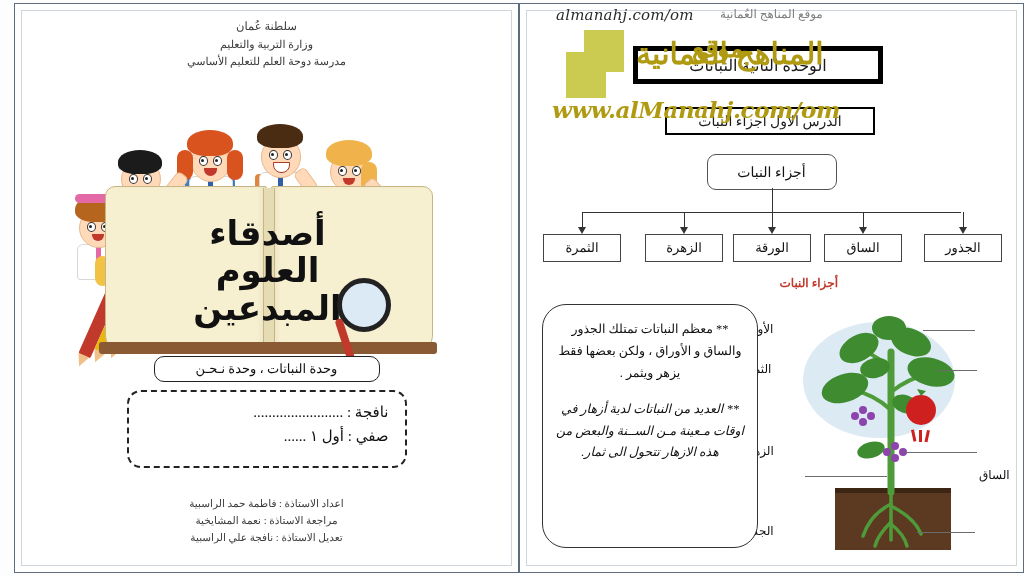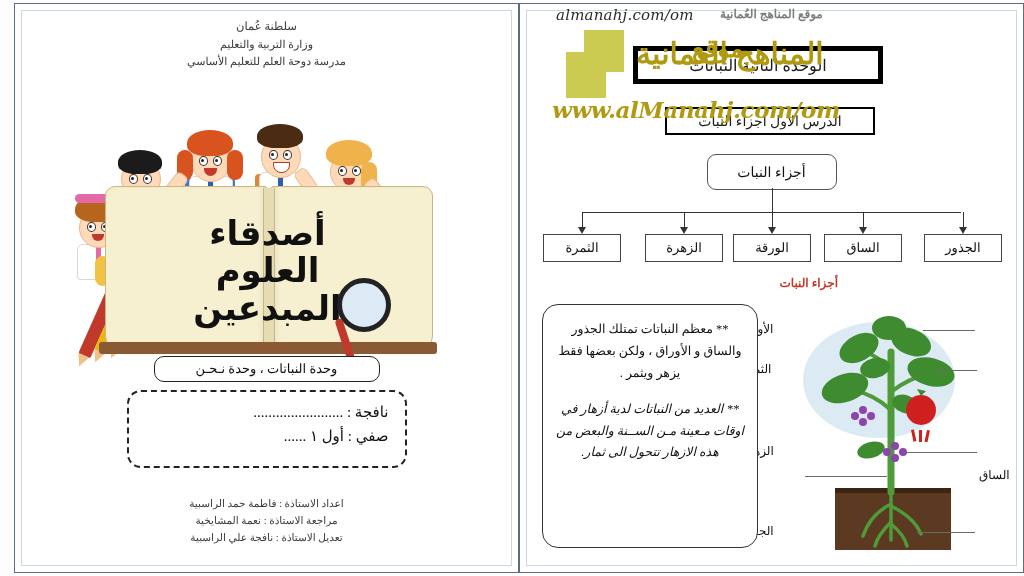--- a/index.html
+++ b/index.html
@@ -55,34 +55,34 @@
   }
   .plant-fig{position:absolute;top:288px;right:12px;width:240px;height:262px;}
   .plant-label{
     position:absolute;font-size:12px;color:#111;white-space:nowrap;
   }
   .leader{position:absolute;height:1px;background:#6b6b6b;}
 
   
   .info-box{
     position:absolute;top:300px;left:22px;width:216px;height:244px;
-    border:1px solid #333;border-radius:16px;background:#fff;box-sizing:border-box;
+    border:1px solid #333;border-radius:24px;background:#fff;box-sizing:border-box;
     padding:14px 8px;font-size:12.5px;line-height:1.75;color:#111;text-align:center;
   }
   .info-box p{margin:0 0 14px 0;}
   .info-box p:last-child{margin-bottom:8px;font-style:italic;}
 
   
   .wm{position:absolute;pointer-events:none;margin-left:32px;}
   .wm-top-url{
     top:2px;left:4px;font-family:"DejaVu Serif",serif;font-style:italic;
     font-size:15px;color:#2b2b2b;letter-spacing:.2px;direction:ltr;
   }
   .wm-top-ar{
-    top:3px;left:168px;font-size:12px;color:#7d7d7d;direction:rtl;font-weight:bold;
+    top:3px;left:168px;font-size:12px;color:#7d7d7d;direction:rtl;
   }
   .wm-logo{top:26px;left:14px;width:58px;height:68px;}
   .wm-logo .blk{position:absolute;background:#cbcb52;}
   .wm-big1{
     top:30px;left:140px;font-size:25px;font-weight:bold;color:#b09a12;direction:rtl;
   }
   .wm-big2{
     top:32px;left:84px;font-size:30px;font-weight:bold;color:#b09a12;direction:rtl;
   }
   .wm-url2{

